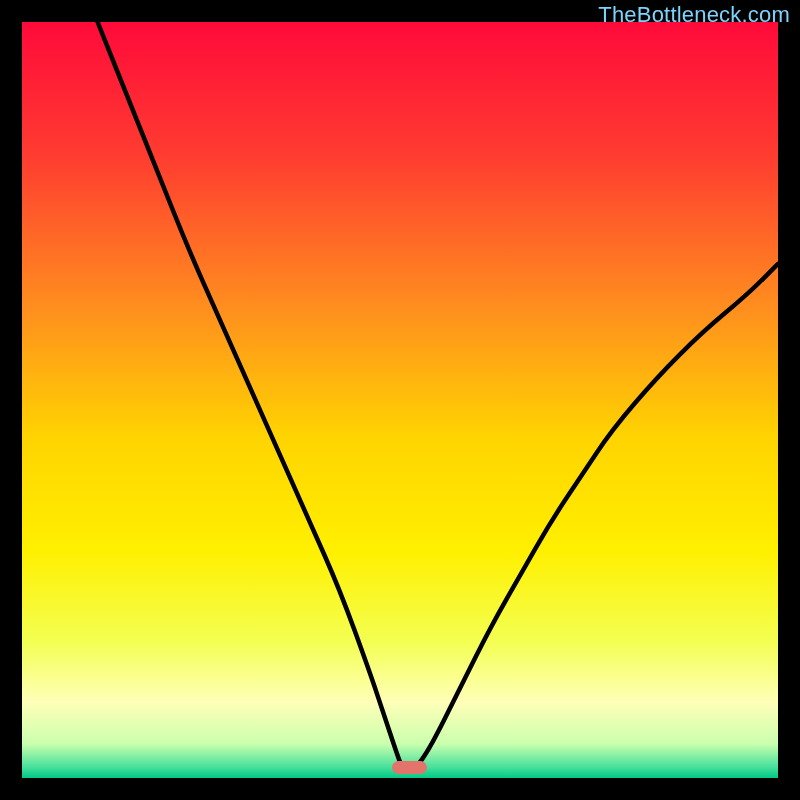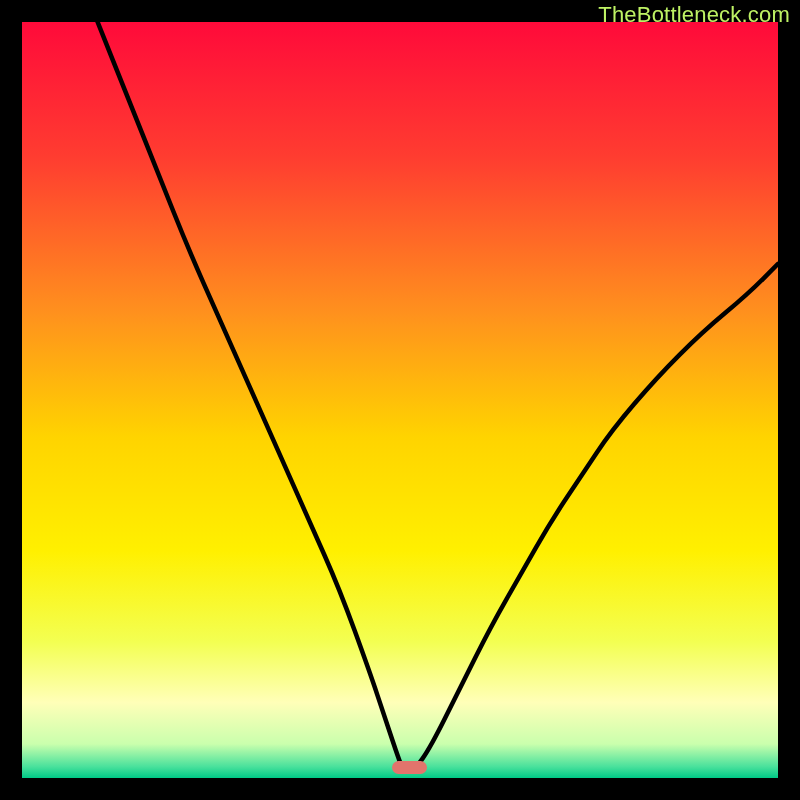--- a/index.html
+++ b/index.html
@@ -34,21 +34,21 @@
   }
   .marker {
     position: absolute;
     background: #e2746c;
     border-radius: 999px;
   }
   .watermark {
     position: absolute;
     top: 2px;
     right: 10px;
-    color: #bef264;
+    color: #7dd3fc;
     font-size: 22px;
     font-weight: 500;
     letter-spacing: 0.2px;
     user-select: none;
   }
 </style>
 </head>
 <body>
 
 <div class="stage">

